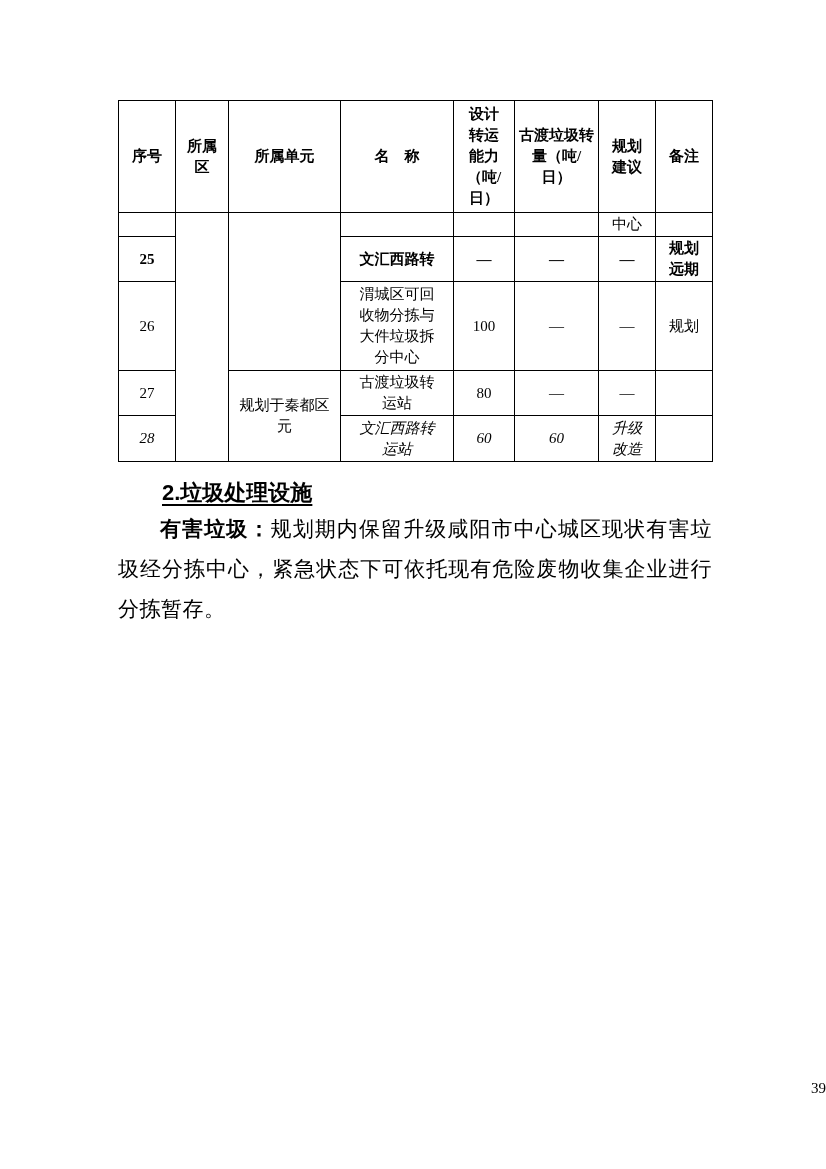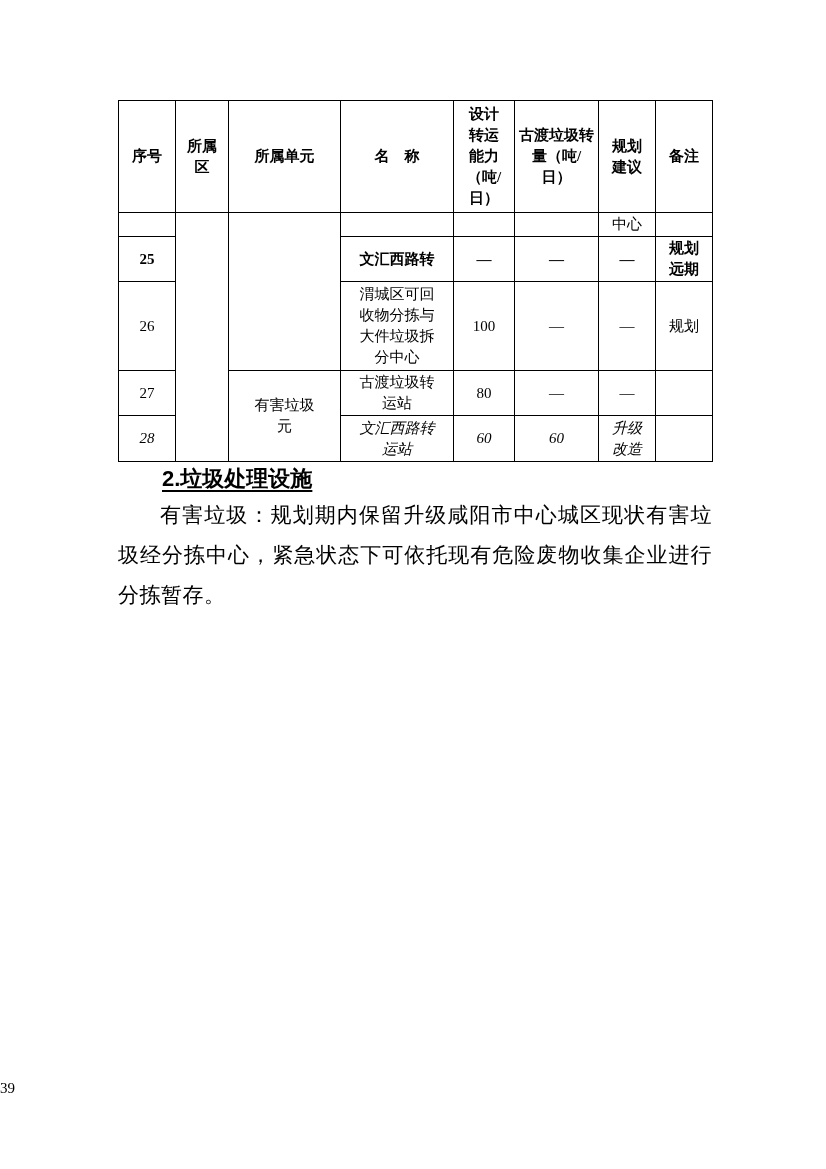--- a/index.html
+++ b/index.html
@@ -39,46 +39,46 @@
     font-weight: bold;
     height: 112px;
   }
   tr.row-cont  { height: 22px; font-family: Liberation Serif, serif; }
   tr.row-25    { height: 43px; font-weight: bold; }
   tr.row-26    { height: 89px; }
   tr.row-27    { height: 45px; }
   tr.row-28    { height: 46px; font-style: italic; }
 
   .section-heading {
-    margin-top: 1px;
+    margin-top: 15px;
     font-family: "Liberation Sans", "DejaVu Sans", sans-serif;
     font-weight: bold;
     font-size: 22px;
     line-height: 32px;
     text-indent: 2em;
     text-decoration: underline;
     text-underline-offset: 4px;
   }
   .body-para {
     font-size: 21px;
     line-height: 40px;
     text-align: justify;
     text-indent: 2em;
     letter-spacing: 0.5px;
   }
   .body-para .lead {
-    font-weight: normal;
+    font-weight: bold;
     font-family: "Liberation Sans", "DejaVu Sans", sans-serif;
   }
   .page-number {
     position: absolute;
     left: 0;
     right: 0;
     bottom: 72px;
-    text-align: left;
+    text-align: right;
     font-size: 15px;
   }
 </style>
 </head>
 <body>
 
 <div class="page">
   <div class="content">
 
     <table class="data-table">
@@ -138,21 +138,21 @@
 收物分拣与
 大件垃圾拆
 分中心</td>
           <td>100</td>
           <td>—</td>
           <td>—</td>
           <td>规划</td>
         </tr>
         <tr class="row-27">
           <td>27</td>
-          <td rowspan="2">有害垃圾
+          <td rowspan="2">规划于秦都区
 元</td>
           <td>古渡垃圾转
 运站</td>
           <td>80</td>
           <td>—</td>
           <td>—</td>
           <td></td>
         </tr>
         <tr class="row-28">
           <td>28</td>

